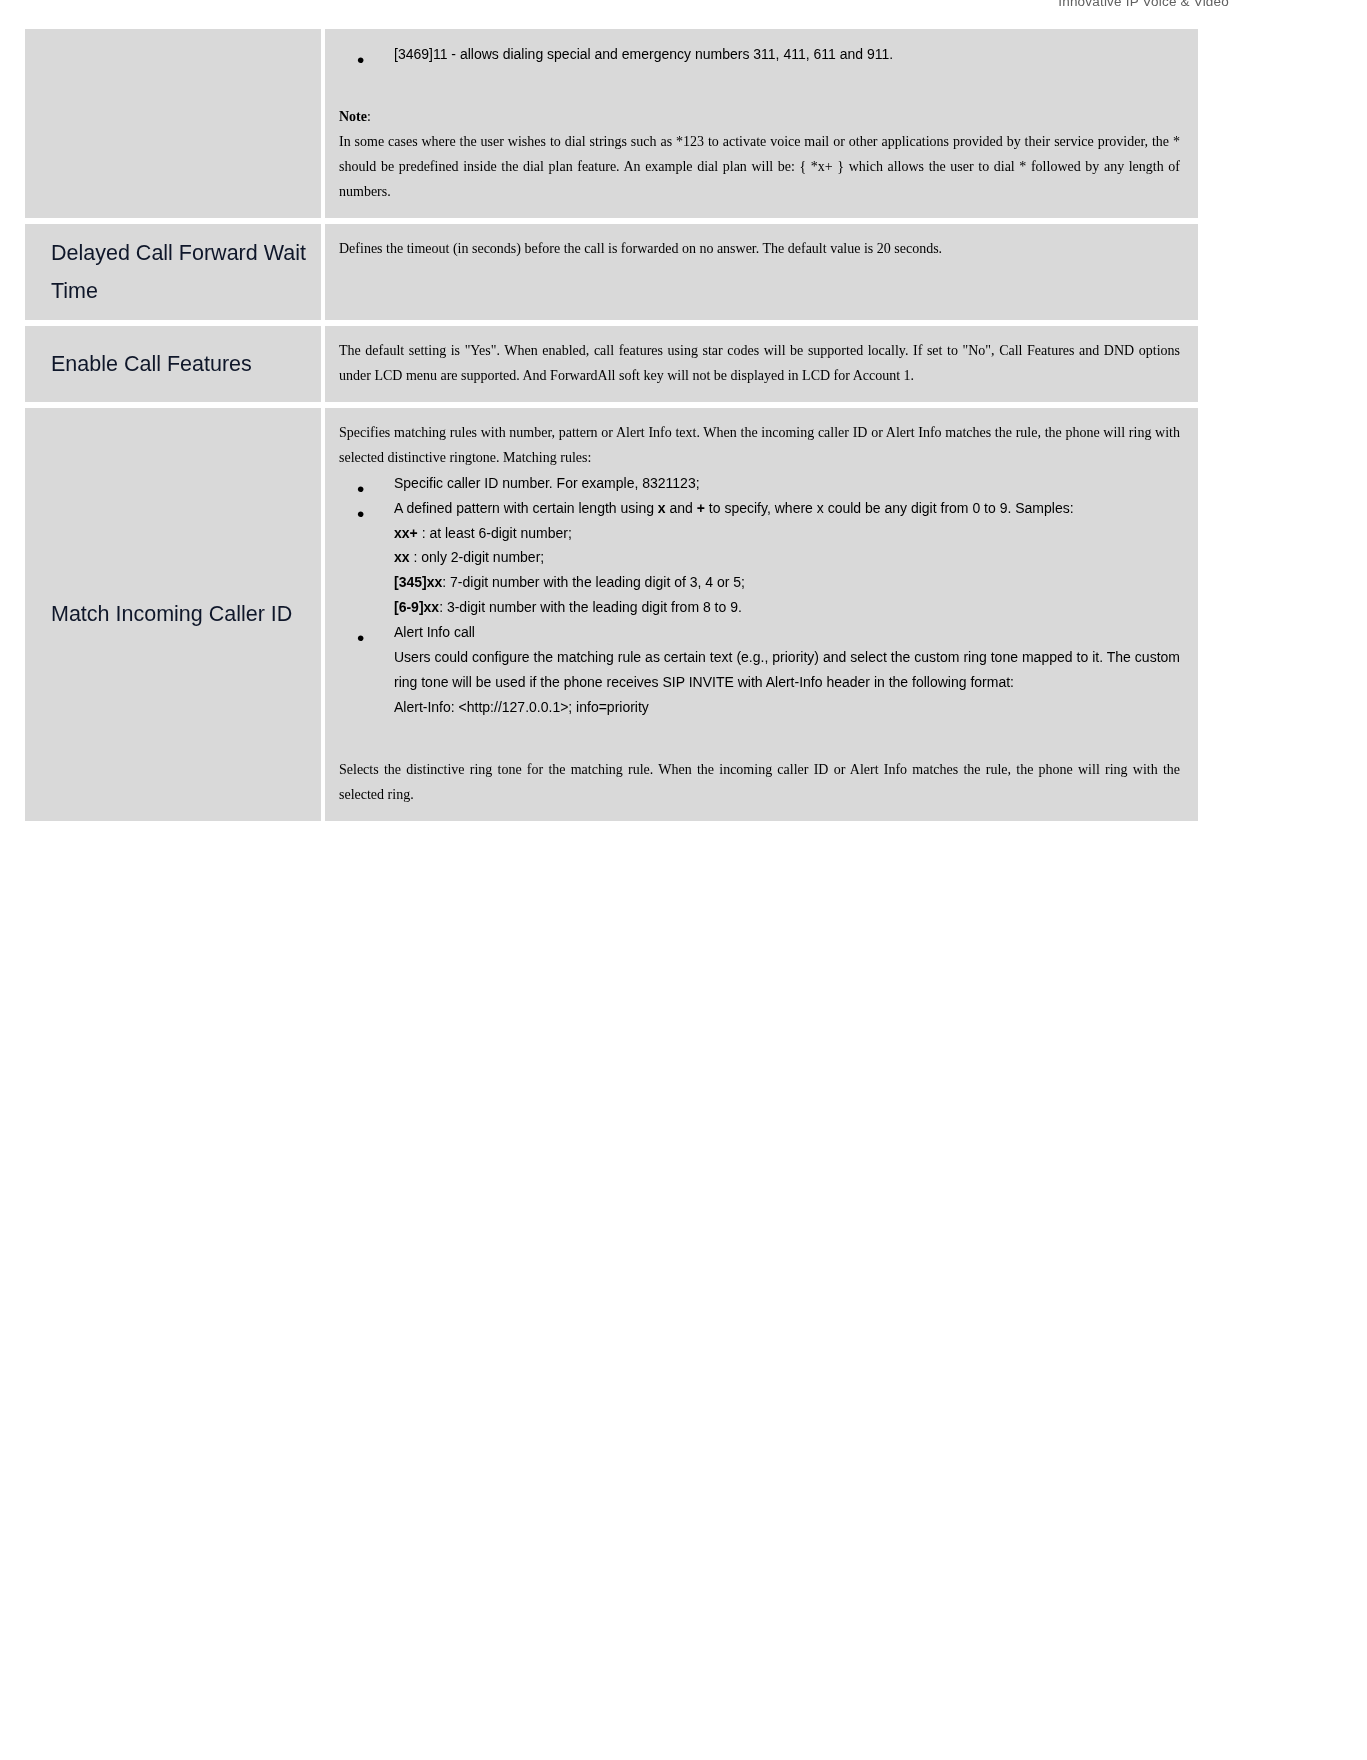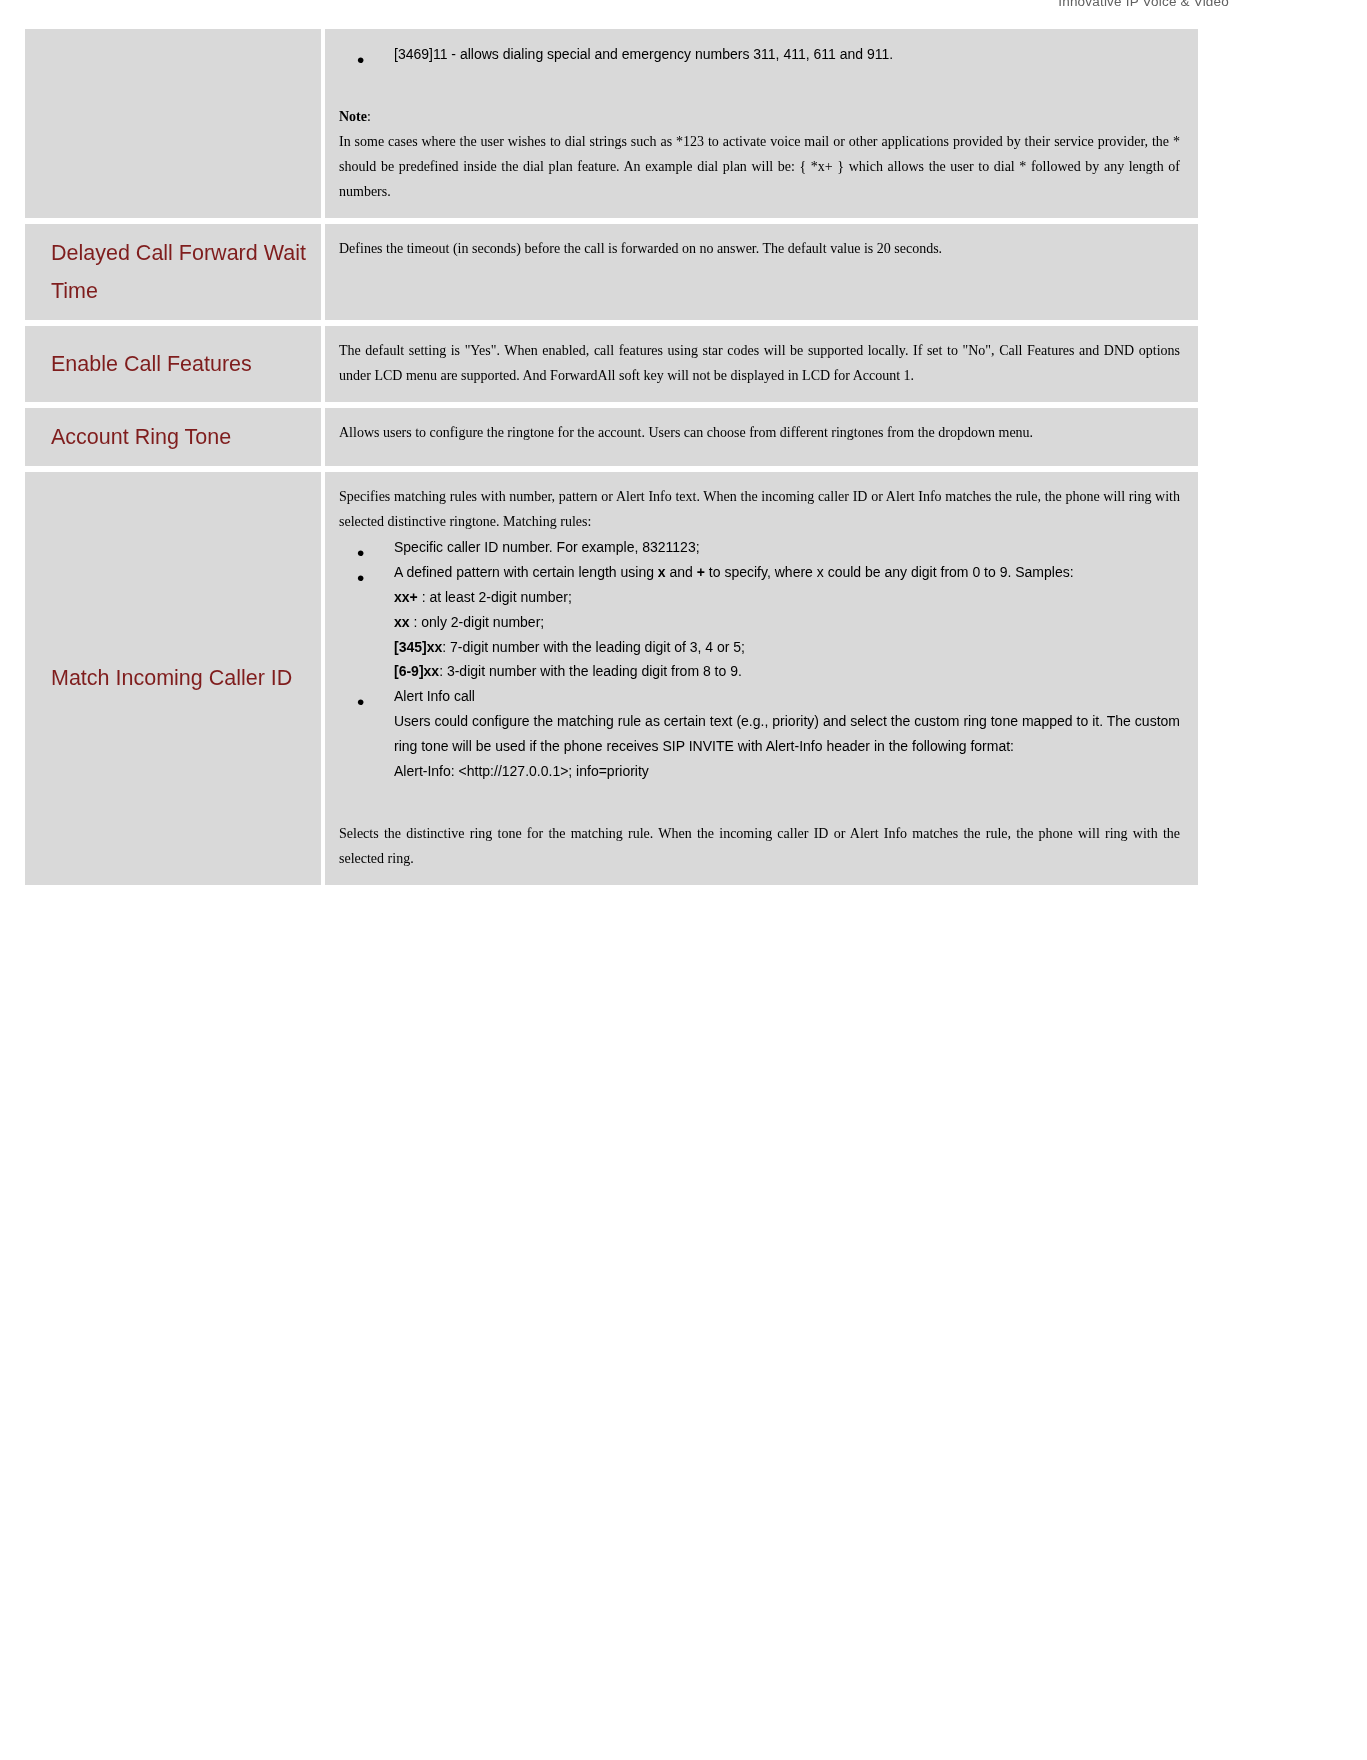--- a/index.html
+++ b/index.html
@@ -71,21 +71,21 @@
     width: 296px;
   }
   .col-desc {
     width: 873px;
   }
 
   .label-inner {
     padding: 10px 0 10px 26px;
     font-size: 21.5px;
     line-height: 1.78;
-    color: #7f1d1d;
+    color: #0f172a;
   }
   .desc-inner {
     padding: 13px 18px 13px 14px;
     font-size: 14px;
     line-height: 1.78;
     text-align: justify;
     text-justify: inter-word;
     color: #000;
   }
   .desc-inner p {
@@ -176,46 +176,36 @@
           <div class="label-inner">Enable Call Features</div>
         </td>
         <td class="col-desc">
           <div class="desc-inner">
             <p>The default setting is "Yes". When enabled, call features using star codes will be supported locally. If set to "No", Call Features and DND options under LCD menu are supported. And ForwardAll soft key will not be displayed in LCD for Account 1.</p>
           </div>
         </td>
       </tr>
 
 
-      <tr>
-        <td class="col-label">
-          <div class="label-inner">Account Ring Tone</div>
-        </td>
-        <td class="col-desc">
-          <div class="desc-inner">
-            <p>Allows users to configure the ringtone for the account. Users can choose from different ringtones from the dropdown menu.</p>
-          </div>
-        </td>
-      </tr>
 
       <tr class="row-last">
         <td class="col-label">
           <div class="label-inner">Match Incoming Caller ID</div>
         </td>
         <td class="col-desc">
           <div class="desc-inner">
             <p>Specifies matching rules with number, pattern or Alert Info text. When the incoming caller ID or Alert Info matches the rule, the phone will ring with selected distinctive ringtone. Matching rules:</p>
 
             <ul class="bullets">
               <li>
                 <span>Specific caller ID number. For example, 8321123;</span>
               </li>
               <li>
                 <span>A defined pattern with certain length using </span><b>x</b><span> and </span><b>+</b><span> to specify, where x could be any digit from 0 to 9. Samples:</span>
-                <span class="sub nojust"><b>xx+</b><span> : at least 2-digit number;</span></span>
+                <span class="sub nojust"><b>xx+</b><span> : at least 6-digit number;</span></span>
                 <span class="sub nojust"><b>xx</b><span> : only 2-digit number;</span></span>
                 <span class="sub nojust"><b>[</b><b>345</b><b>]xx</b><span>: 7-digit number with the leading digit of 3, 4 or 5;</span></span>
                 <span class="sub nojust"><b>[</b><b>6-9</b><b>]xx</b><span>: 3-digit number with the leading digit from 8 to 9.</span></span>
               </li>
               <li>
                 <span>Alert Info call</span>
                 <span class="sub">Users could configure the matching rule as certain text (e.g., priority) and select the custom ring tone mapped to it. The custom ring tone will be used if the phone receives SIP INVITE with Alert-Info header in the following format:</span>
                 <span class="sub nojust">Alert-Info: &lt;http://127.0.0.1&gt;; info=priority</span>
               </li>
             </ul>

